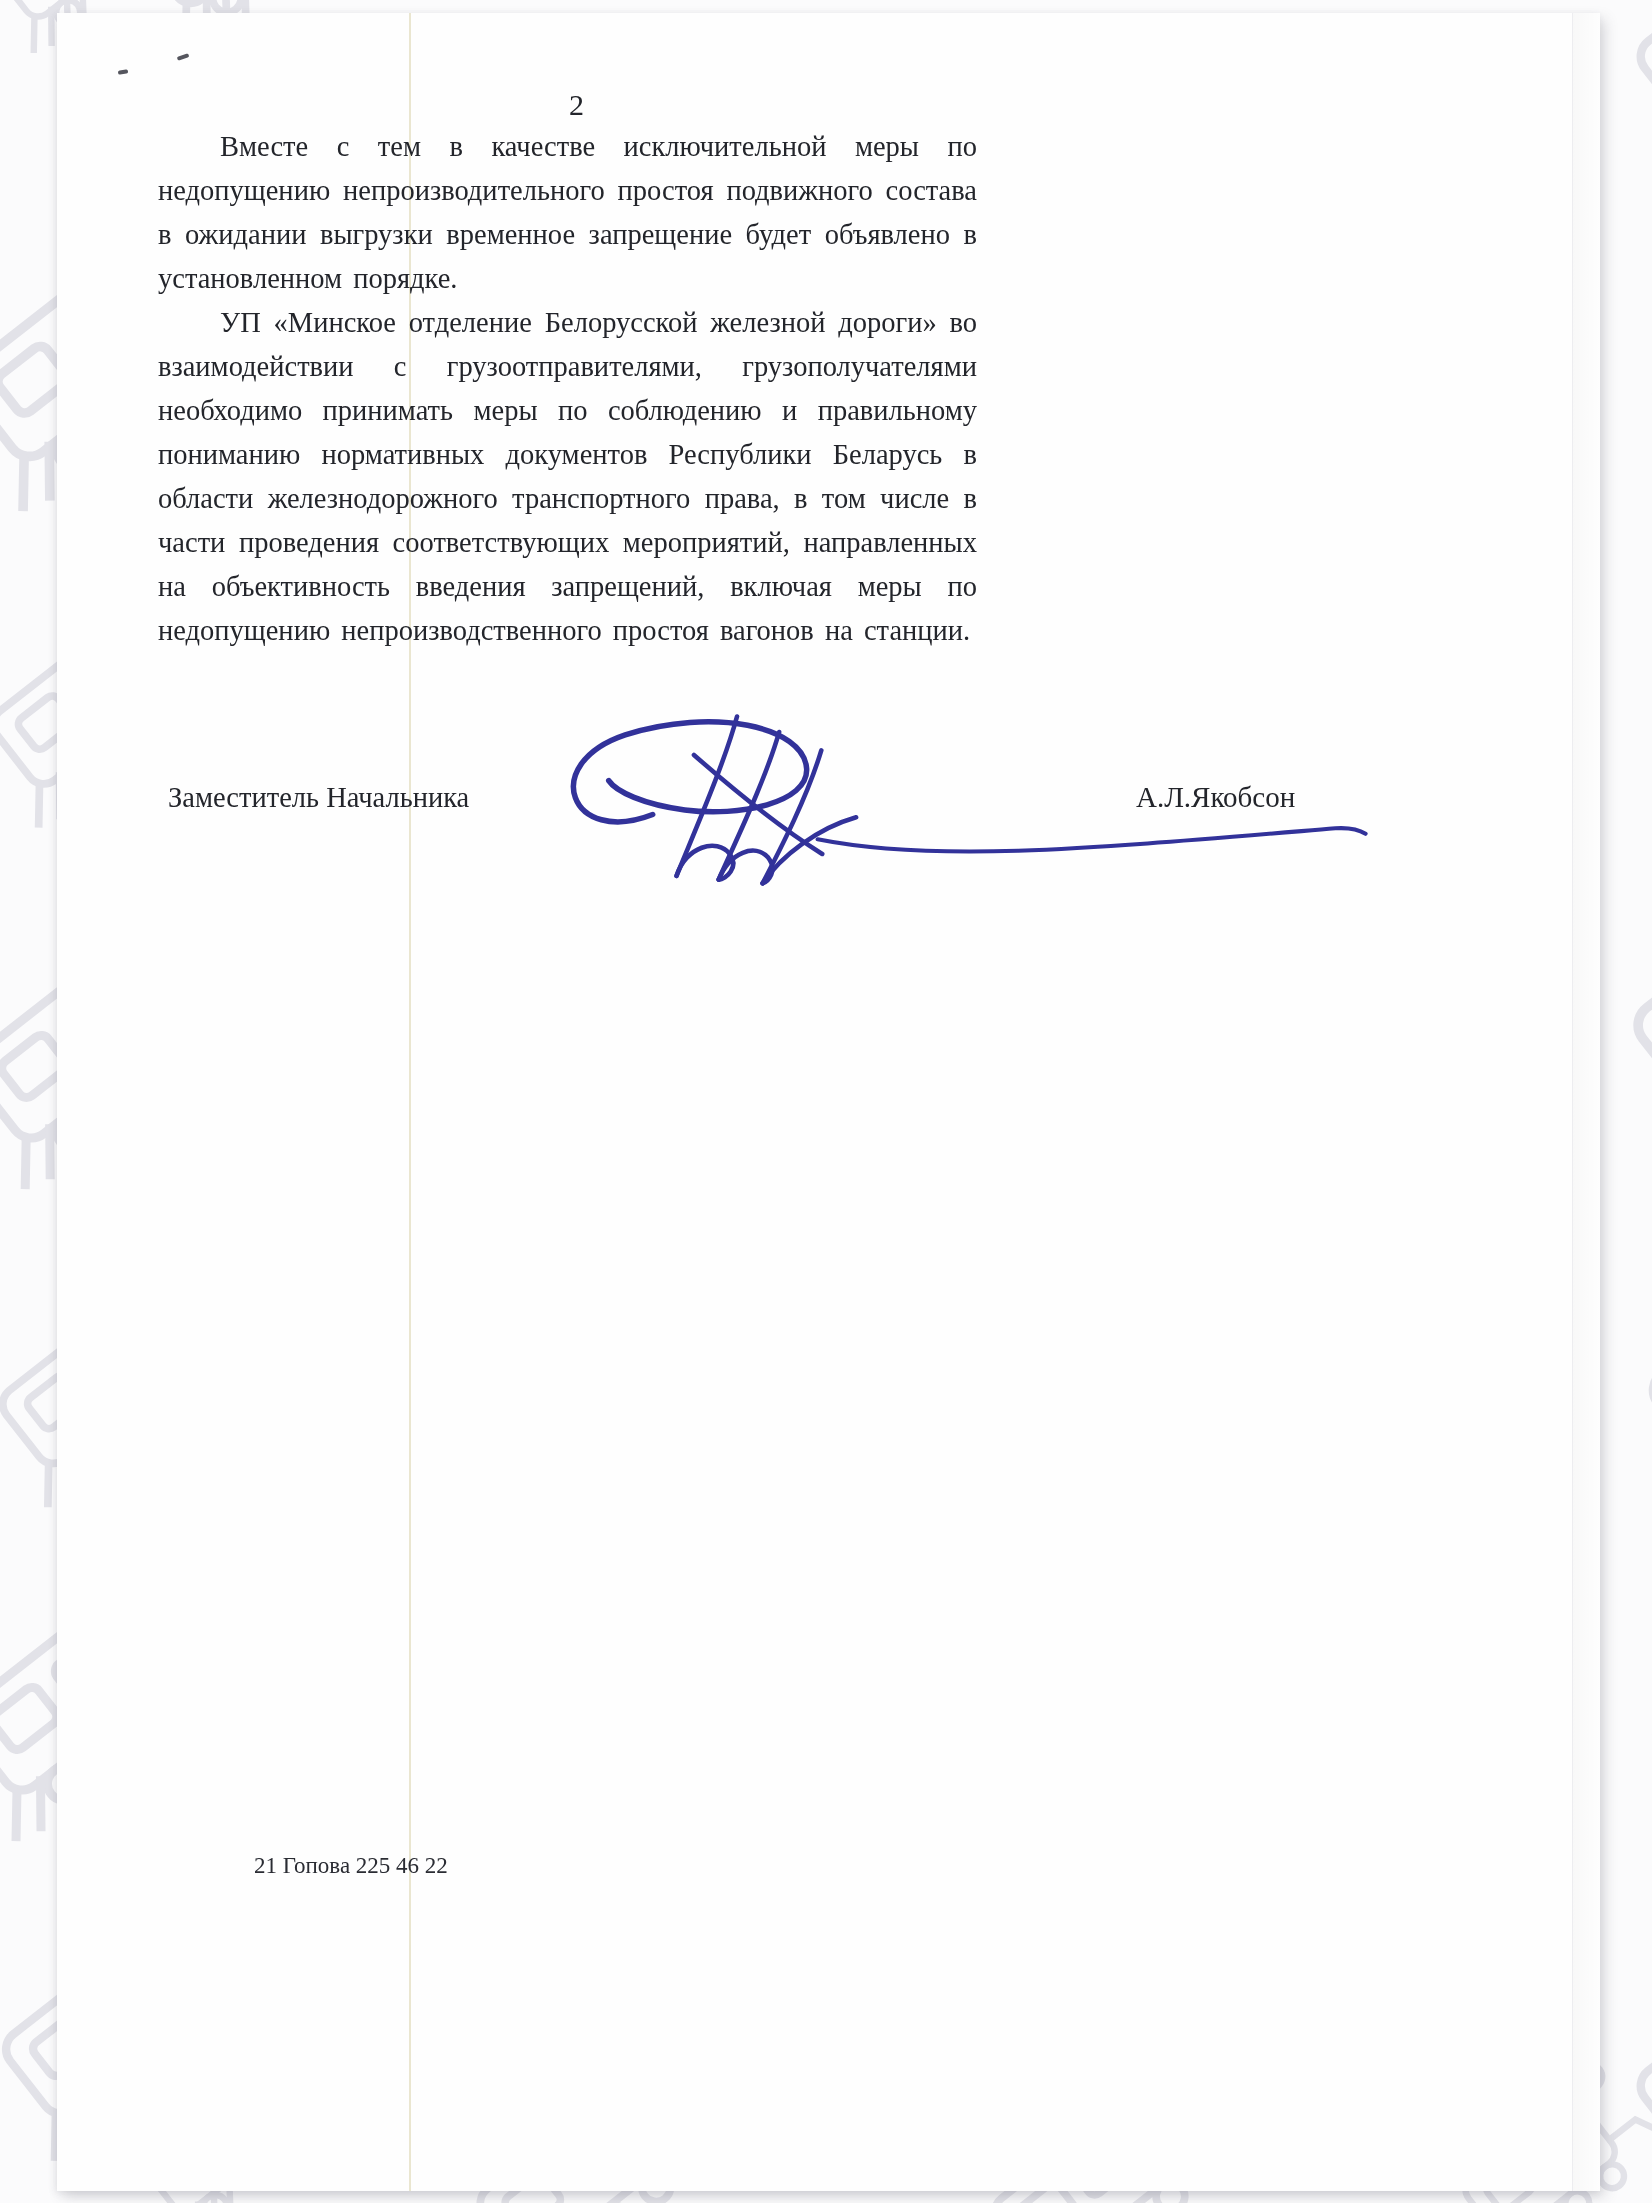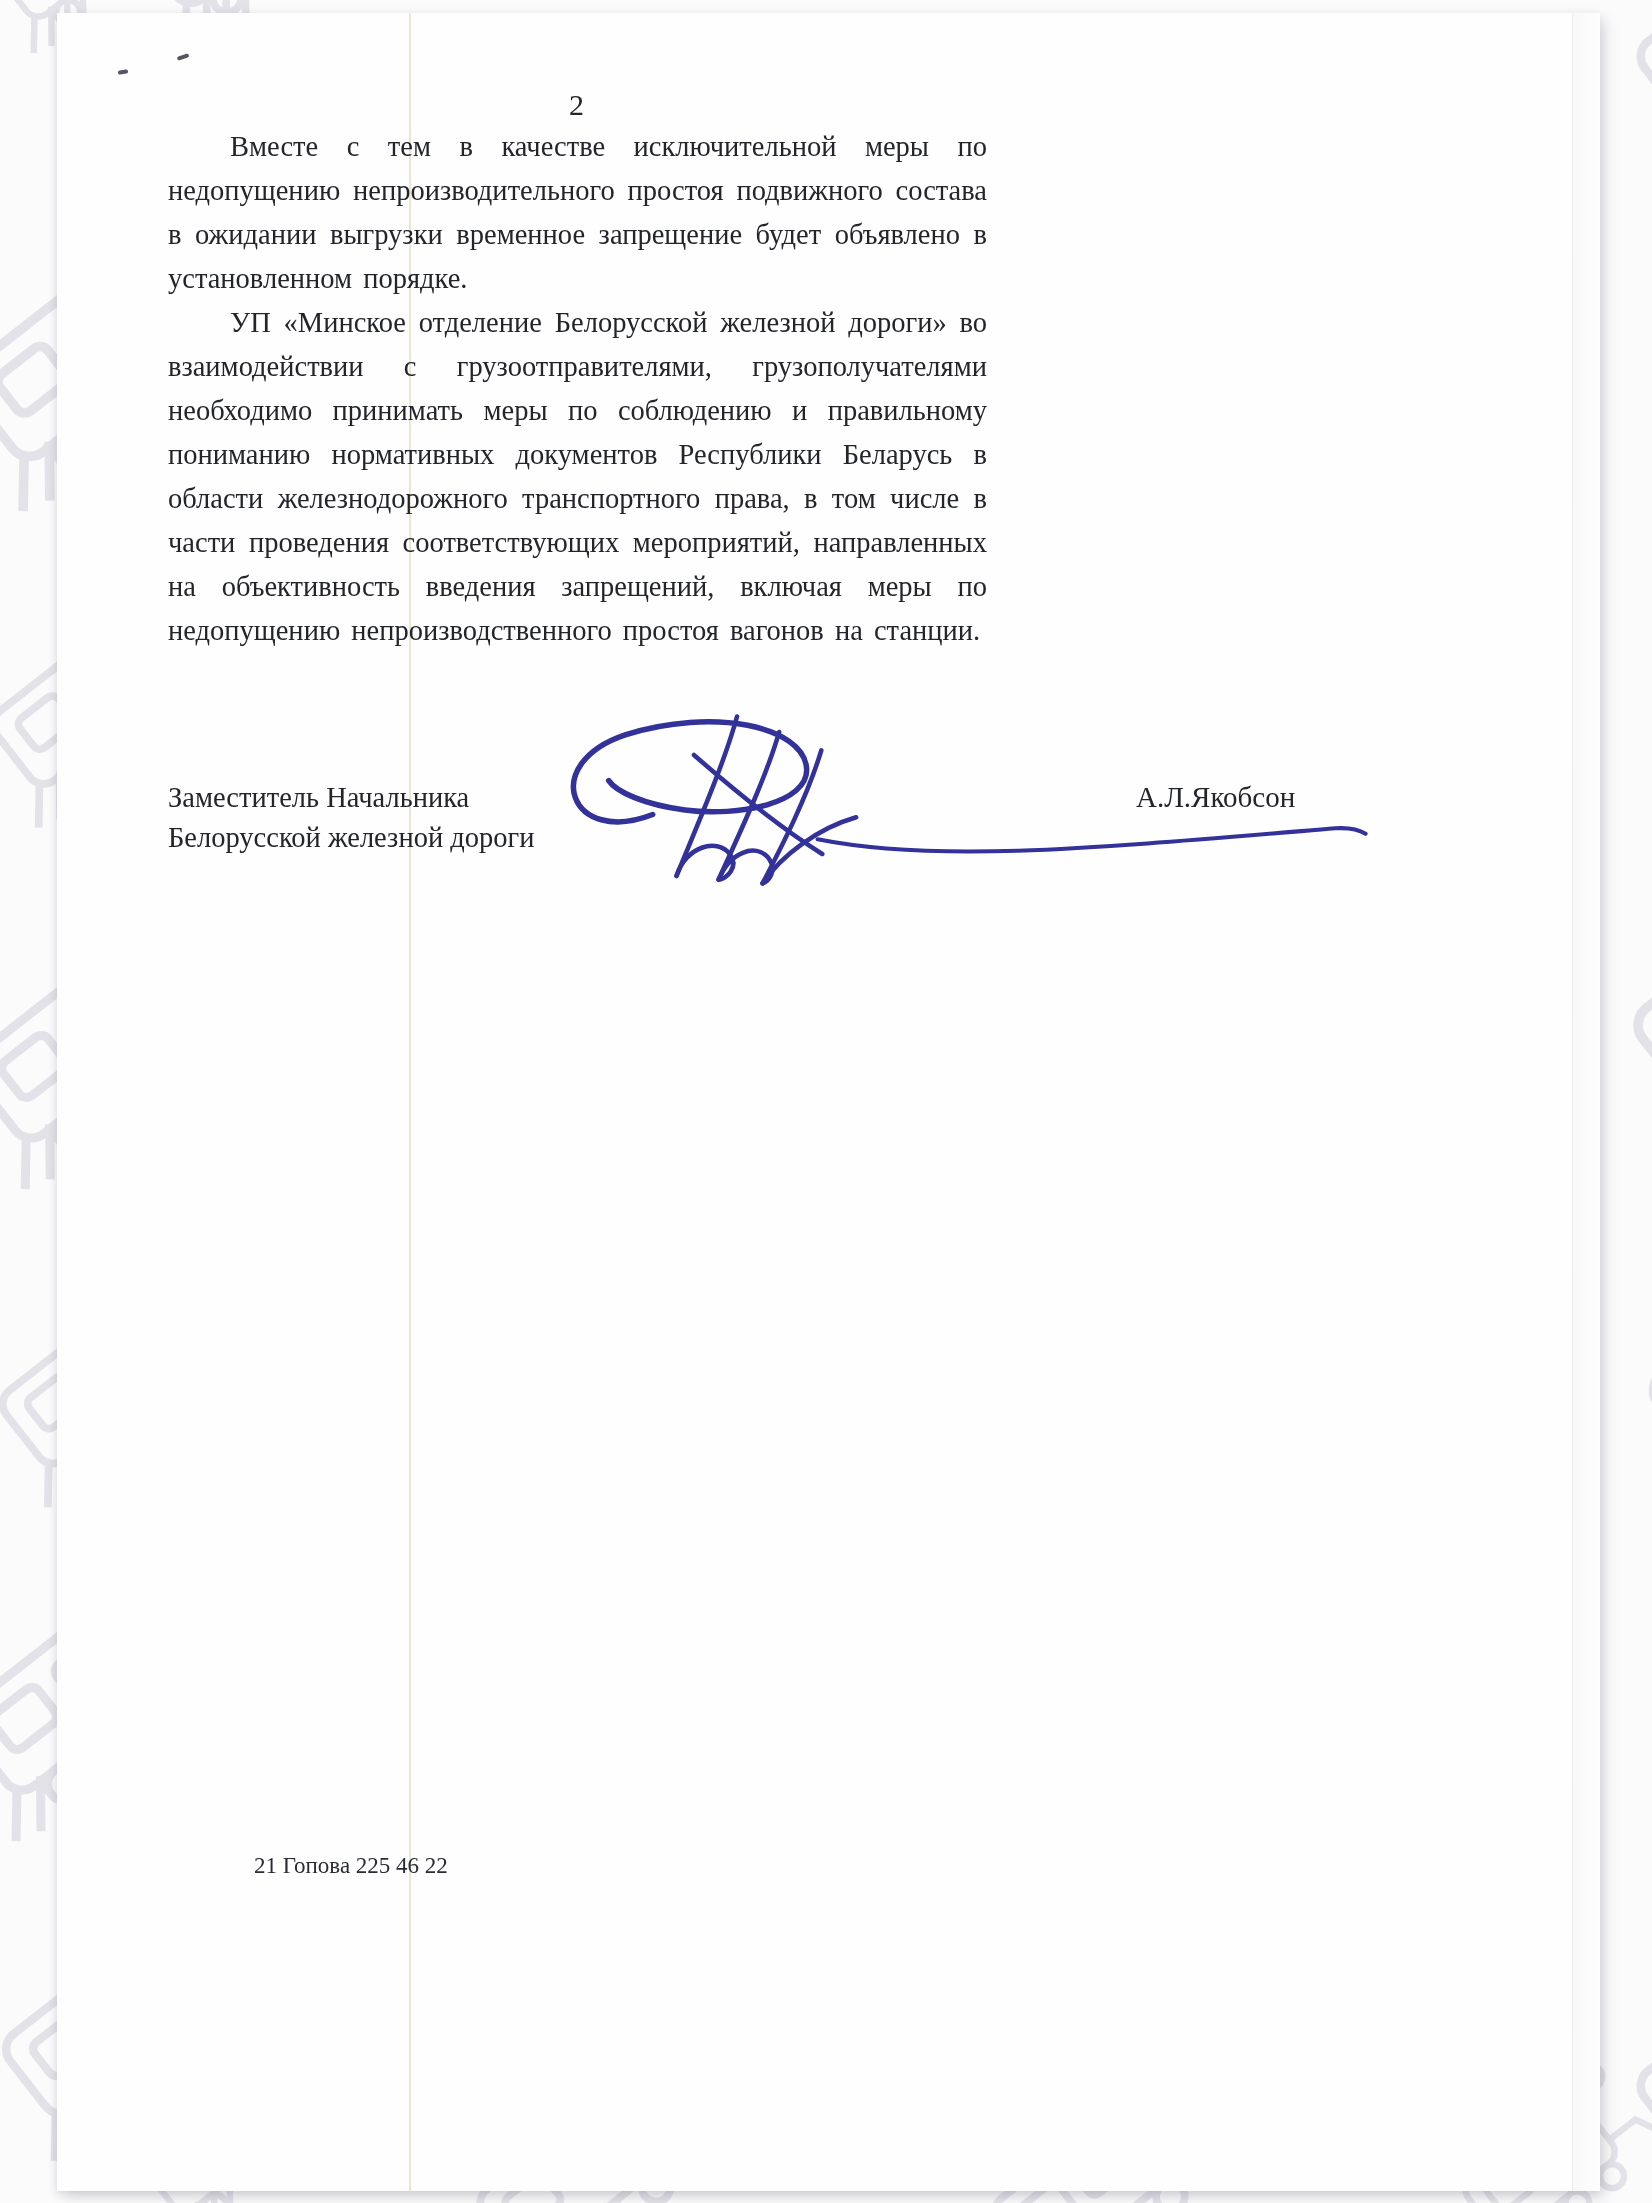--- a/index.html
+++ b/index.html
@@ -41,21 +41,21 @@
   .page-number {
     position: absolute;
     left: 111px; top: 75px;
     width: 817px;
     text-align: center;
     font-size: 30px;
     color: #23252b;
   }
   .text-col {
     position: absolute;
-    left: 111px; top: 112px;
+    left: 101px; top: 112px;
     width: 819px;
     color: #23252b;
   }
   .para {
     margin: 0;
     font-size: 28.5px;
     line-height: 44px;
     text-align: justify;
     text-justify: inter-word;
     text-indent: 62px;
@@ -181,21 +181,20 @@
 
   <div class="page-number">2</div>
 
   <div class="text-col">
     <p class="para">Вместе с тем в качестве исключительной меры по недопущению непроизводительного простоя подвижного состава в ожидании выгрузки временное запрещение будет объявлено в установленном порядке.</p>
     <p class="para">УП «Минское отделение Белорусской железной дороги» во взаимодействии с грузоотправителями, грузополучателями необходимо принимать меры по соблюдению и правильному пониманию нормативных документов Республики Беларусь в области железнодорожного транспортного права, в том числе в части проведения соответствующих мероприятий, направленных на объективность введения запрещений, включая меры по недопущению непроизводственного простоя вагонов на станции.</p>
   </div>
 
   <div class="sig-block-title">
     <div>Заместитель Начальника</div>
-    <div>Белорусской железной дороги</div>
   </div>
 
   <svg class="signature-svg" xmlns="http://www.w3.org/2000/svg" viewBox="0 0 970 215">
     <g fill="none" stroke="#32329a" stroke-linecap="round">
       <path stroke-width="6" d="M160,125 C70,160 35,70 130,38 C225,8 325,28 328,75 C330,112 255,128 195,120 C150,114 120,100 112,88" stroke="#32329a"></path>
       <path stroke-width="5" d="M252,18 C238,70 205,145 186,192" stroke="#32329a"></path>
       <path stroke-width="5" d="M298,35 C282,90 250,155 232,196" stroke="#32329a"></path>
       <path stroke-width="5" d="M344,55 C328,108 298,165 280,200" stroke="#32329a"></path>
       <path stroke-width="5" d="M186,192 C196,160 230,150 244,168 C255,182 240,196 232,196" stroke="#32329a"></path>
       <path stroke-width="5" d="M232,196 C244,166 272,156 286,172 C297,186 286,198 280,200" stroke="#32329a"></path>

